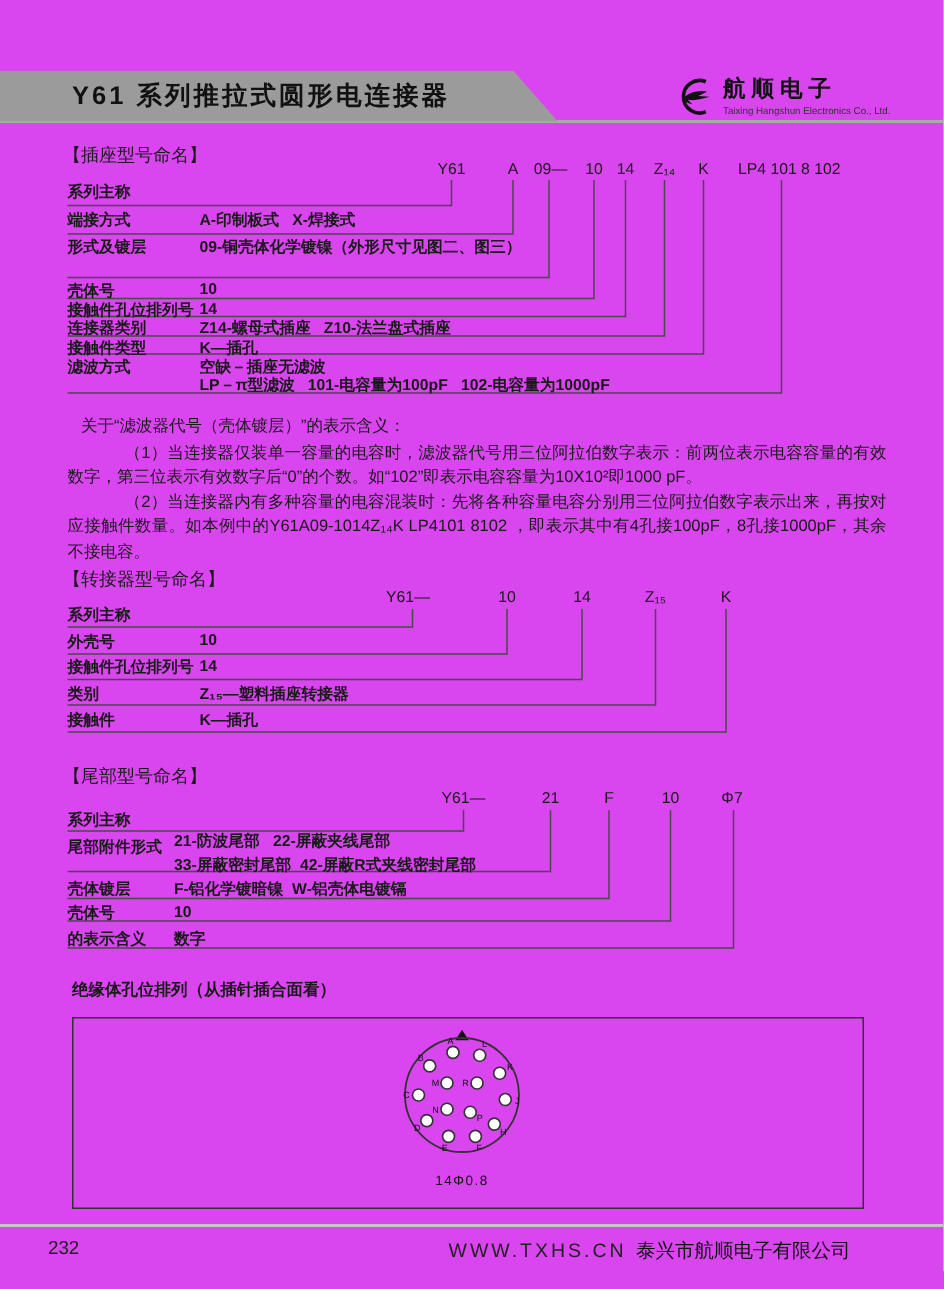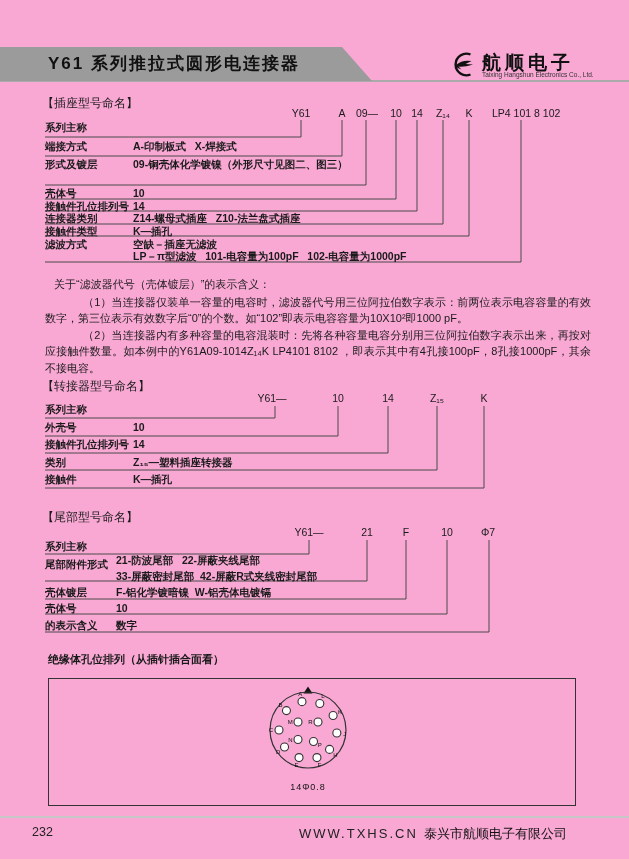--- a/index.html
+++ b/index.html
@@ -1,25 +1,25 @@
 <!DOCTYPE html>
 <html><head>
 <meta charset="utf-8">
 <style>
   html,body{margin:0;padding:0;background:#e8e8e8;}
-  .page{position:relative;width:629px;height:859px;background:#f9a8d4;margin:0 auto;
+  .page{position:relative;width:629px;height:859px;background:#d946ef;margin:0 auto;
         font-family:"Liberation Sans",sans-serif;color:#1a1a1a;overflow:hidden;}
   .abs{position:absolute;}
   
   .header-rule{position:absolute;left:0;top:80px;width:629px;height:2px;background:#aaaaaa;}
   .banner{position:absolute;left:0;top:47px;width:372px;height:34px;background:#9b9b9b;
           clip-path:polygon(0 0,342px 0,372px 100%,0 100%);}
   .banner-title{position:absolute;left:48px;top:0;line-height:34px;font-size:17px;font-weight:bold;
           color:#111;letter-spacing:2px;white-space:nowrap;}
-  .brand-name{position:absolute;left:482px;top:50px;font-size:19px;font-weight:bold;color:#111;
+  .brand-name{position:absolute;left:482px;top:50px;font-size:15px;font-weight:bold;color:#111;
           letter-spacing:4px;white-space:nowrap;}
   .brand-sub{position:absolute;left:482px;top:71px;font-size:6.5px;color:#333;white-space:nowrap;}
   
   .sec-title{position:absolute;font-size:12px;font-weight:normal;white-space:nowrap;}
   .code{position:absolute;font-size:10.5px;white-space:pre;transform:translateX(-50%);}
   .code-left{position:absolute;font-size:10.5px;white-space:pre;}
   .rowlabel{position:absolute;font-size:10.5px;font-weight:bold;white-space:pre;}
   .rowdesc{position:absolute;font-size:10.5px;white-space:pre;font-weight:bold;}
   .note{position:absolute;left:45px;width:546px;font-size:11px;line-height:16.5px;text-align:justify;}
   .note .t{margin:0 0 1px 0;padding-left:9px;}

